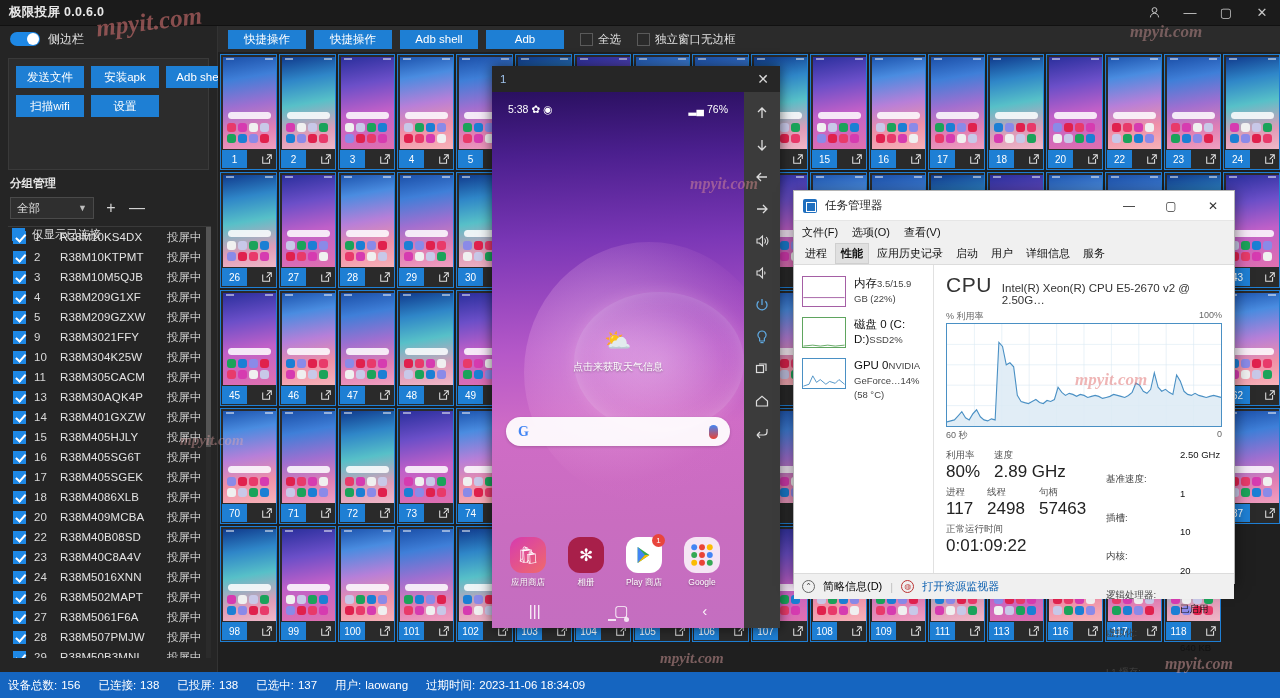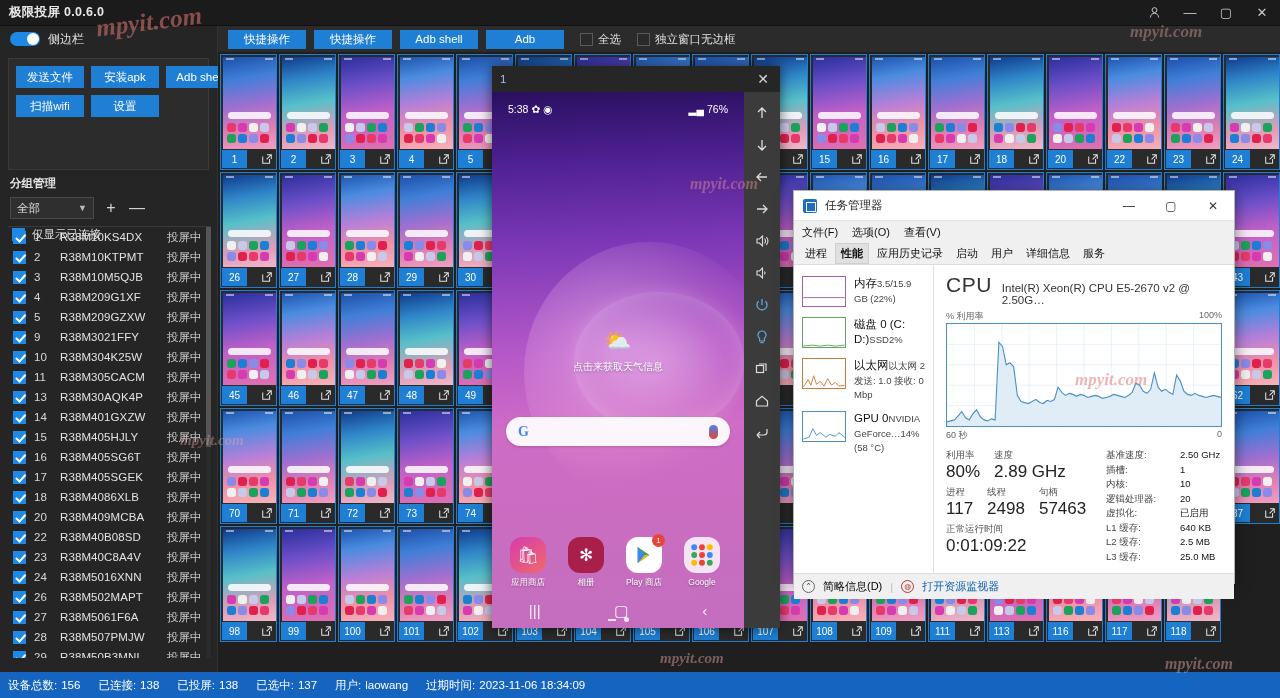--- a/index.html
+++ b/index.html
@@ -244,21 +244,21 @@
   .graph-box svg { display: block; width: 100%; height: 100%; }
   .graph-foot { display: flex; justify-content: space-between; font-size: 9px; color: #666; margin-top: 2px; }
   .stats { display: flex; margin-top: 7px; }
   .stats-left { width: 160px; }
   .st-lbl { font-size: 9.5px; color: #555; }
   .st-val { font-size: 17px; color: #222; }
   .st-grp { display: flex; gap: 14px; }
   .st-col span { display: block; }
   .stats-right { flex: 1; font-size: 9.5px; color: #333; }
   .sr-row { display: flex; margin-bottom: 1.5px; }
-  .sr-k { width: 74px; color: #444; }
+  .sr-k { width: 74px; color: #444; margin-top: 24px; }
   .sr-v { color: #111; }
   .tm-foot { height: 26px; background: #f0f0f0; border-top: 1px solid #dcdcdc; display: flex; align-items: center; padding-left: 8px; gap: 8px; font-size: 11px; }
   .circ { width: 13px; height: 13px; border-radius: 50%; border: 1px solid #666; display: flex; align-items: center; justify-content: center; font-size: 8px; color: #444; }
   .tm-link { color: #0a5fb0; }
   .vsep { color: #c0c0c0; }
 
   
   .statusbar {
     position: absolute; left: 0; bottom: 0; width: 1280px; height: 26px;
     background: #1565c0; display: flex; align-items: center; padding-left: 8px; color: #fff; font-size: 11.5px;
@@ -3159,28 +3159,20 @@
             </span>
             <span class="res-txt"><span class="res-name">内存</span><span class="res-sub">3.5/15.9 GB (22%)</span></span>
           </div>
           <div class="res-item">
             <span class="res-spark" style="border-color:#5fa55f">
               <svg width="42" height="29" viewBox="0 0 44 31">
                 <path d="M0,30 L10,29 L18,30 L26,29 L34,30 L44,29" fill="none" stroke="#5fa55f" stroke-width="1"></path>
               </svg>
             </span>
             <span class="res-txt"><span class="res-name">磁盘 0 (C: D:)</span><span class="res-sub">SSD</span><span class="res-sub">2%</span></span>
-          </div>
-          <div class="res-item">
-            <span class="res-spark" style="border-color:#c97b3c">
-              <svg width="42" height="29" viewBox="0 0 44 31">
-                <path d="M0,30 L5,22 L8,28 L11,18 L14,27 L18,24 L22,29 L26,21 L30,28 L34,25 L38,29 L44,28" fill="none" stroke="#c97b3c" stroke-width="1"></path>
-              </svg>
-            </span>
-            <span class="res-txt"><span class="res-name">以太网</span><span class="res-sub">以太网 2</span><span class="res-sub">发送: 1.0 接收: 0 Mbp</span></span>
           </div>
           <div class="res-item">
             <span class="res-spark" style="border-color:#4a90c4">
               <svg width="42" height="29" viewBox="0 0 44 31">
                 <path d="M0,29 L6,27 L10,18 L14,25 L18,22 L24,27 L28,24 L34,26 L38,22 L44,27" fill="none" stroke="#4a90c4" stroke-width="1"></path>
               </svg>
             </span>
             <span class="res-txt"><span class="res-name">GPU 0</span><span class="res-sub">NVIDIA GeForce…</span><span class="res-sub">14% (58 °C)</span></span>
           </div>
         </div>

